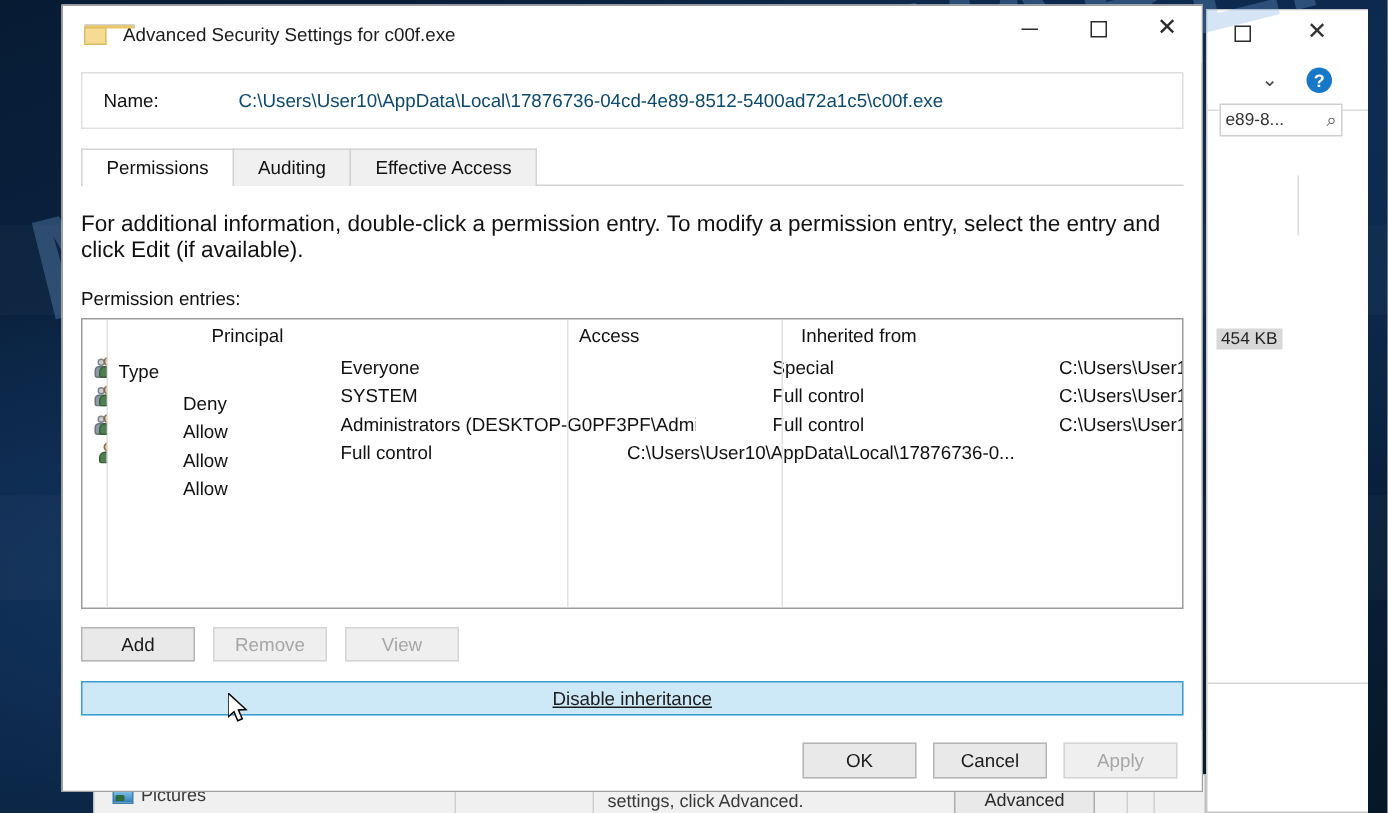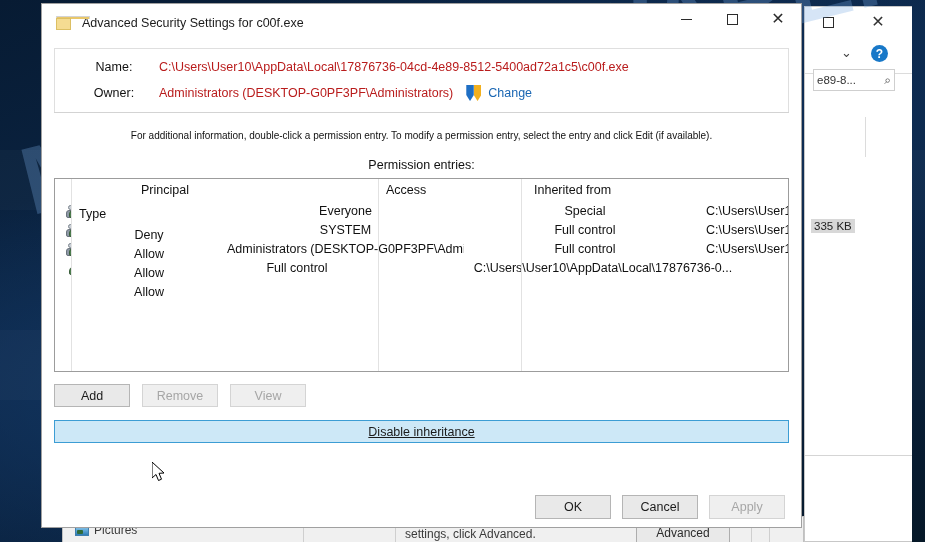--- a/index.html
+++ b/index.html
@@ -168,31 +168,31 @@
     color: #2b2b2b;
   }
   .min-glyph { width: 11px; height: 1px; background: #2b2b2b; }
   .max-glyph { width: 11px; height: 11px; border: 1px solid #2b2b2b; }
   .close-glyph { font-size: 16px; line-height: 1; font-weight: 300; }
 
   
   .dlg-body {
     flex: 1 1 auto; position: relative;
     padding: 6px 12px 0 12px;
-    display: flex; flex-direction: column; text-align: center;
+    display: flex; flex-direction: column;
   }
   .info-panel {
     border: 1px solid #dfdfdf;
     padding: 11px 14px 11px 14px;
     display: flex; flex-direction: column; gap: 11px;
     background: #fff;
   }
   .field-row { display: flex; align-items: center; font-size: 12.5px; color: #111; }
   .field-label { width: 90px; flex: 0 0 90px; color: #111; }
-  .field-value { color: #b91c1c; white-space: nowrap; }
+  .field-value { color: #0c4a6e; white-space: nowrap; }
   .owner-change {
     display: flex; align-items: center; gap: 7px; margin-left: 13px;
   }
   .shield {
     width: 15px; height: 16px; position: relative; flex: 0 0 15px;
   }
   .shield .sh-l, .shield .sh-r {
     position: absolute; top: 0; width: 50%; height: 100%;
   }
   .shield .sh-l {
@@ -219,21 +219,21 @@
   }
   .tab.active {
     background: #ffffff; border-color: #d3d3d3;
     position: relative; z-index: 3;
   }
   .tab-underline {
     height: 1px; background: #d3d3d3; margin-top: -1px; position: relative; z-index: 1;
   }
 
   .instruction {
-    font-size: 10px; color: #111; margin-top: 17px;
+    font-size: 15px; color: #111; margin-top: 17px;
   }
   .entries-label { font-size: 12.5px; color: #111; margin-top: 17px; }
 
   
   .listbox {
     margin-top: 6px;
     border: 1px solid #9c9c9c;
     background: #ffffff;
     height: 194px;
     position: relative; overflow: hidden;
@@ -331,21 +331,21 @@
   <div class="bg-ribbonrow">
     <div class="chev">⌄</div>
     <div class="helpicon">?</div>
   </div>
   <div class="bg-sep"></div>
   <div class="bg-search">
     <span>e89-8...</span>
     <span class="mag">⌕</span>
   </div>
   <div class="bg-colsep"></div>
-  <div class="bg-size">335 KB</div>
+  <div class="bg-size">454 KB</div>
   <div class="bg-bottomline"></div>
 </div>
 
 <div id="bg-props">
   <div class="vline" style="left:240px;"></div>
   <div class="vline" style="left:332px;"></div>
   <div class="vline endline1"></div>
   <div class="vline endline2"></div>
   <div class="pics">
     <span class="pics-icon"></span>
@@ -378,33 +378,27 @@
     </div>
   </div>
 
   <div class="dlg-body">
 
     <div class="info-panel">
       <div class="field-row">
         <div class="field-label">Name:</div>
         <div class="field-value">C:\Users\User10\AppData\Local\17876736-04cd-4e89-8512-5400ad72a1c5\c00f.exe</div>
       </div>
-      <div class="field-row">
-        <div class="field-label">Owner:</div>
-        <div class="field-value">Administrators (DESKTOP-G0PF3PF\Administrators)</div>
-        <div class="owner-change">
-          <span class="shield">
-            <span class="sh-l"></span>
-              <span class="sh-r"></span>
-          </span>
-          <span class="link">Change</span>
-        </div>
-      </div>
-    </div>
-
+    </div>
+
+    <div class="tabs">
+      <div class="tab active">Permissions</div>
+      <div class="tab">Auditing</div>
+      <div class="tab">Effective Access</div>
+    </div>
     <div class="tab-underline"></div>
 
     <div class="instruction">For additional information, double-click a permission entry. To modify a permission entry, select the entry and click Edit (if available).</div>
     <div class="entries-label">Permission entries:</div>
 
     <div class="listbox">
       <div class="vdiv" style="left:16px;"></div>
       <div class="vdiv" style="left:323px;"></div>
       <div class="vdiv" style="left:466px;"></div>
 

